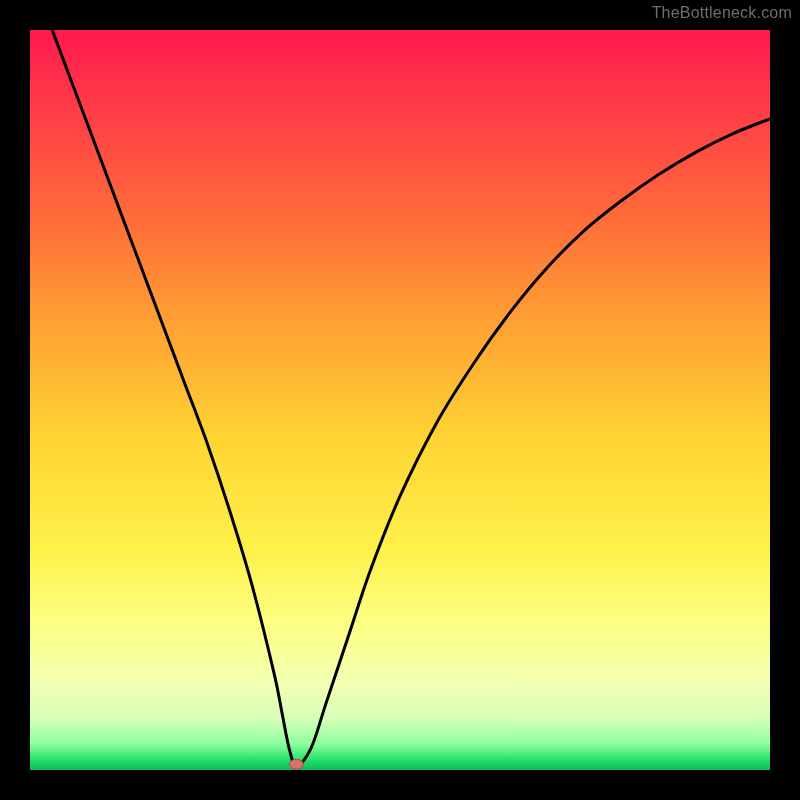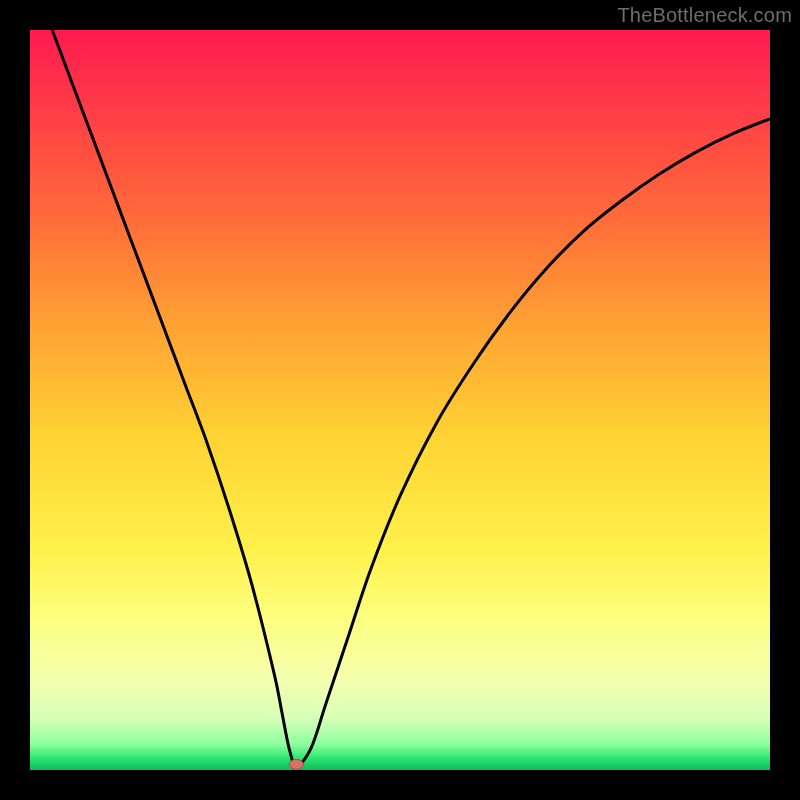--- a/index.html
+++ b/index.html
@@ -22,21 +22,21 @@
     top: 30px;
     width: 740px;
     height: 740px;
     overflow: hidden;
   }
   .watermark {
     position: absolute;
     top: 4px;
     right: 8px;
     color: #6d6d6d;
-    font-size: 20px;
+    font-size: 16px;
     font-weight: 500;
     letter-spacing: 0.2px;
   }
 </style>
 </head>
 <body>
 
 <div class="frame">
 
   <div class="watermark">TheBottleneck.com</div>

